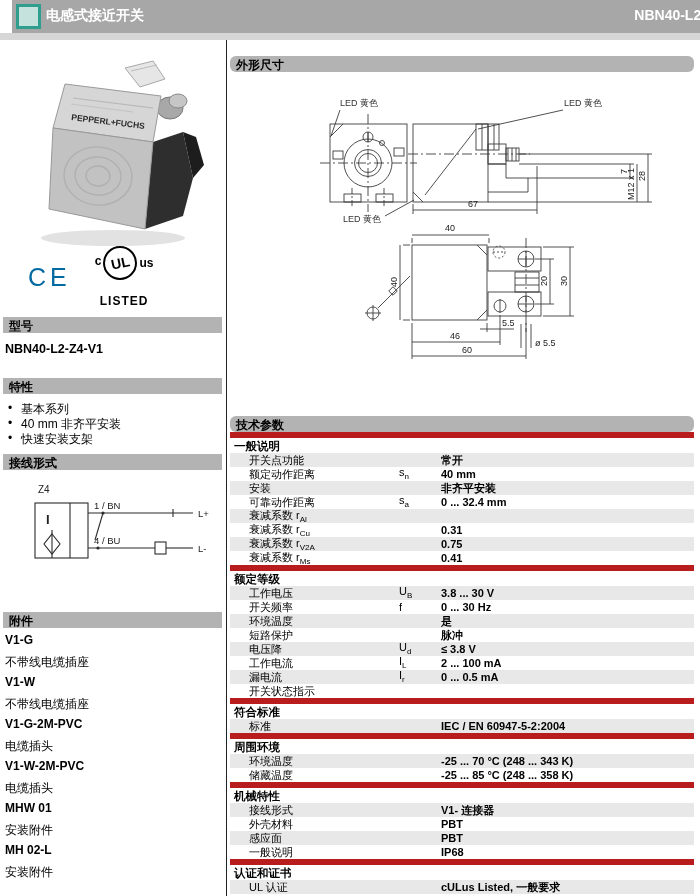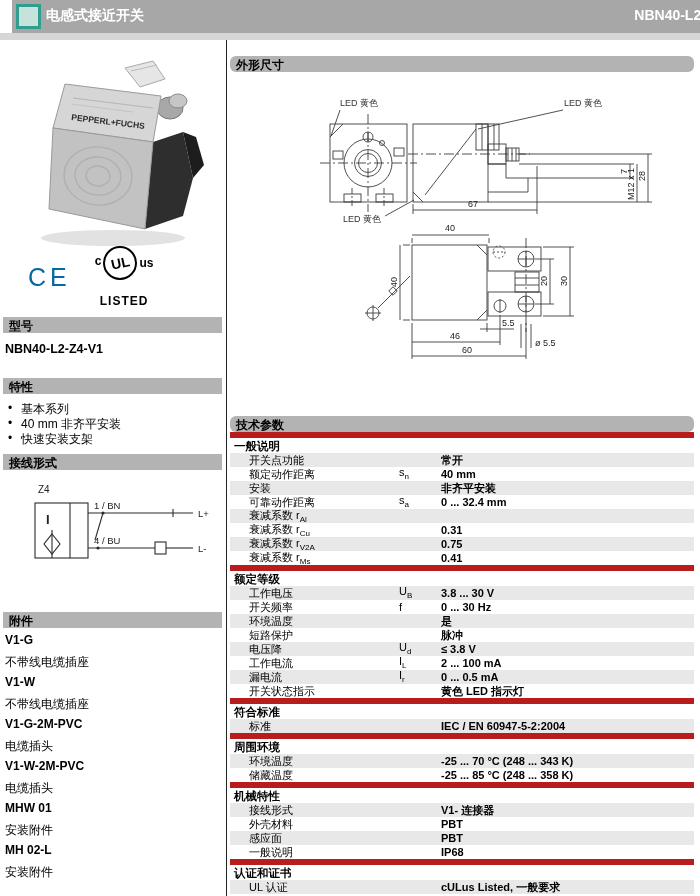--- a/index.html
+++ b/index.html
@@ -379,21 +379,20 @@
               <span class="spec-value">2 ... 100 mA</span>
             </div>
             <div class="spec-row">
               <span class="spec-label">漏电流</span>
               <span class="spec-symbol">I<sub>r</sub></span>
               <span class="spec-value">0 ... 0.5 mA</span>
             </div>
             <div class="spec-row">
               <span class="spec-label">开关状态指示</span>
               <span class="spec-symbol"></span>
-              <span class="spec-value">黄色 LED 指示灯</span>
             </div>
           </div>
           <div class="spec-sec-header">符合标准</div>
           <div class="spec-rows">
             <div class="spec-row">
               <span class="spec-label">标准</span>
               <span class="spec-symbol"></span>
               <span class="spec-value">IEC / EN 60947-5-2:2004</span>
             </div>
           </div>

